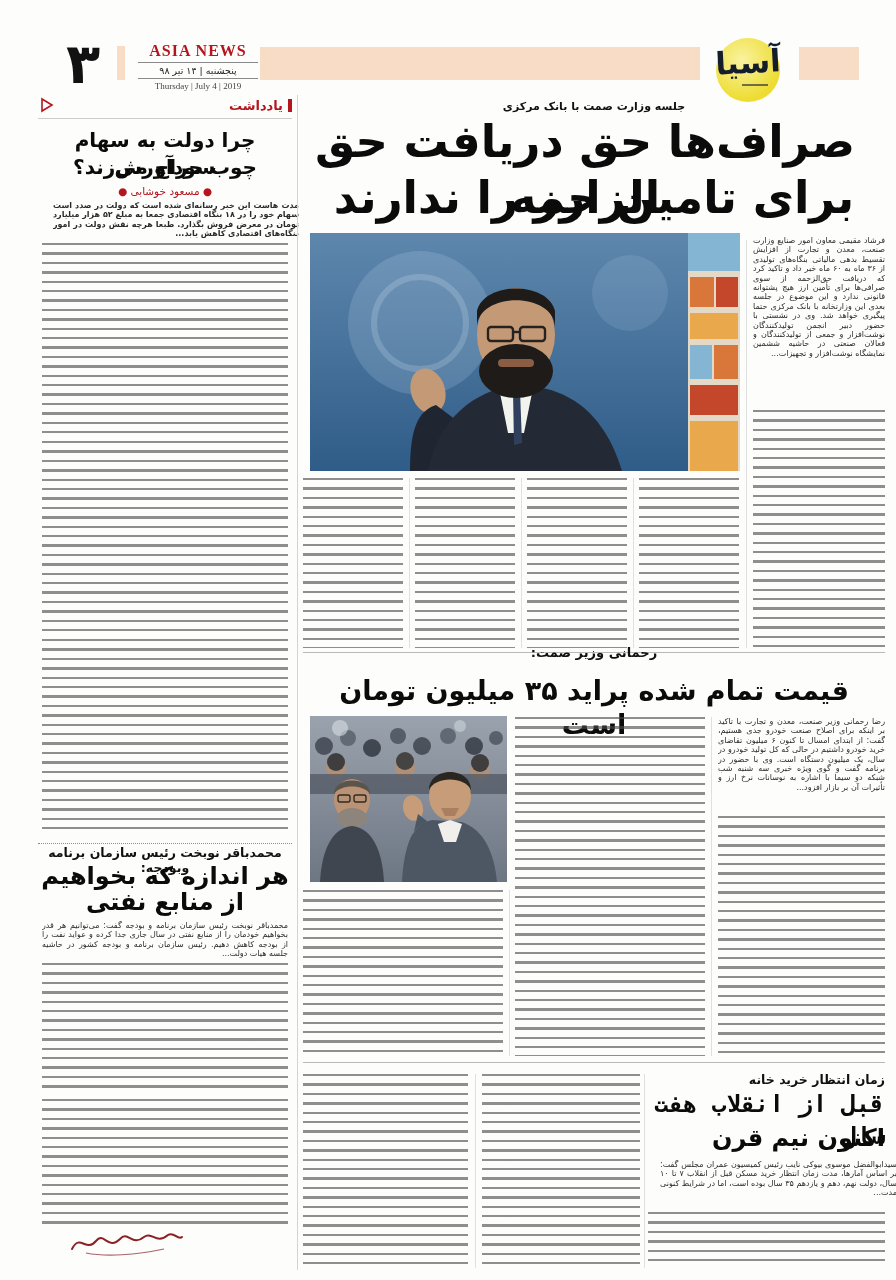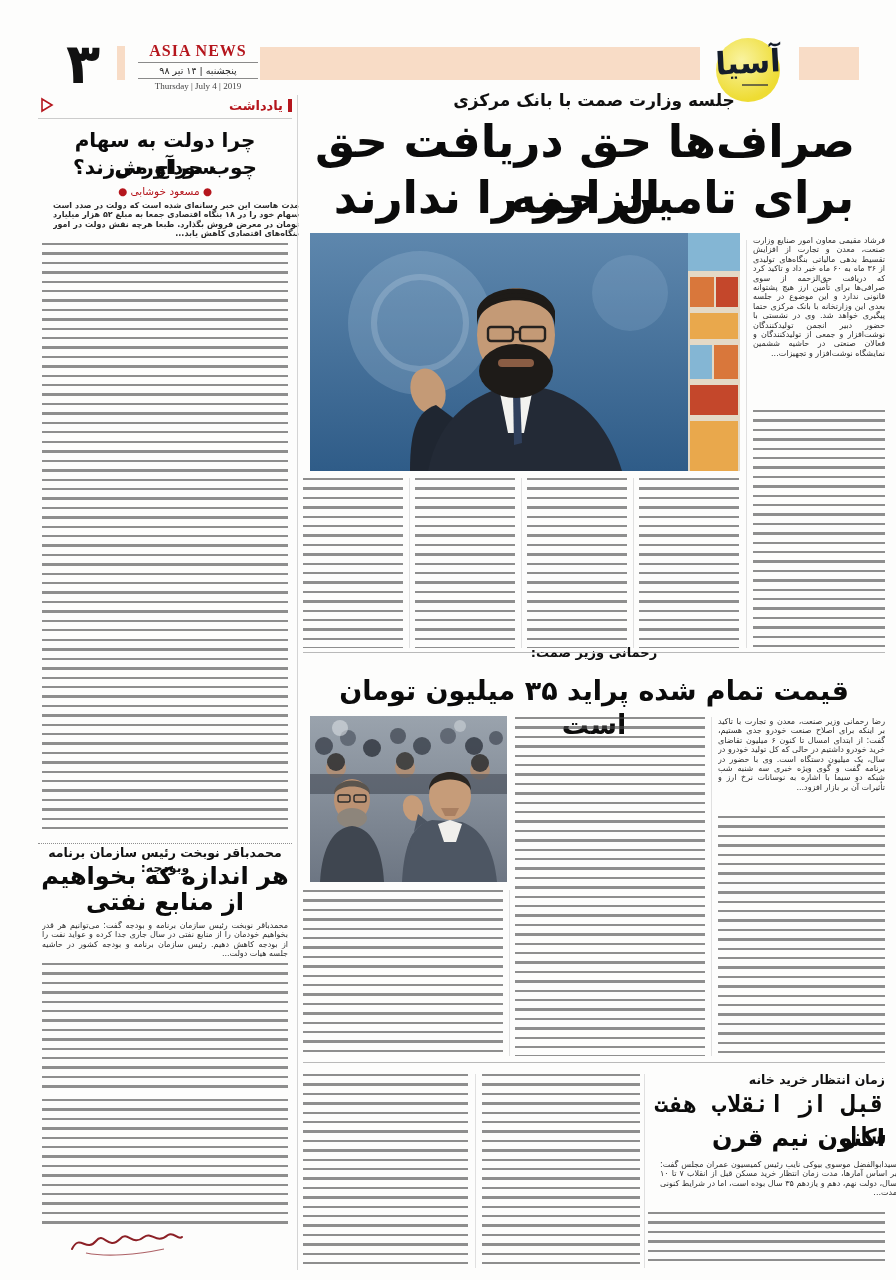--- a/index.html
+++ b/index.html
@@ -98,21 +98,21 @@
     <div class="abs stripes" style="left:4px;top:1004px;width:246px;height:132px;"></div>
 
     <svg class="abs" style="left:28px;top:1132px;" width="120" height="32" viewBox="0 0 120 32">
       <path d="M6,22 C14,6 20,26 30,14 C38,4 42,24 54,12 C62,3 66,20 78,10 C86,4 90,18 102,8 C108,4 112,14 116,10" fill="none" stroke="#8c2026" stroke-width="2" stroke-linecap="round"></path>
       <path d="M20,26 C40,30 70,28 98,22" fill="none" stroke="#8c2026" stroke-width="1.2" opacity=".7"></path>
     </svg>
   </div>
 
   <div class="abs vrule" style="left:297px;top:95px;height:1175px;"></div>
 
-  <div class="abs rtl center kicker" style="left:303px;top:90px;width:582px;font-size:17px;">جلسه وزارت صمت با بانک مرکزی</div>
+  <div class="abs rtl center kicker" style="left:303px;top:100px;width:582px;font-size:11px;">جلسه وزارت صمت با بانک مرکزی</div>
   <div class="abs rtl center headline" style="left:294px;top:114px;width:582px;font-size:45px;line-height:56px;">صراف‌ها حق دریافت حق الزحمه</div>
   <div class="abs rtl center headline" style="left:303px;top:170px;width:582px;font-size:45px;line-height:56px;">برای تامین ارز را ندارند</div>
 
   <svg class="abs" style="left:310px;top:233px;" width="430" height="238" viewBox="0 0 430 238">
     <defs>
       <linearGradient id="pg1" x1="0" y1="0" x2="0" y2="1">
         <stop offset="0" stop-color="#5e87ad"></stop>
           <stop offset="1" stop-color="#2f5c88"></stop>
       </linearGradient>
     </defs>

